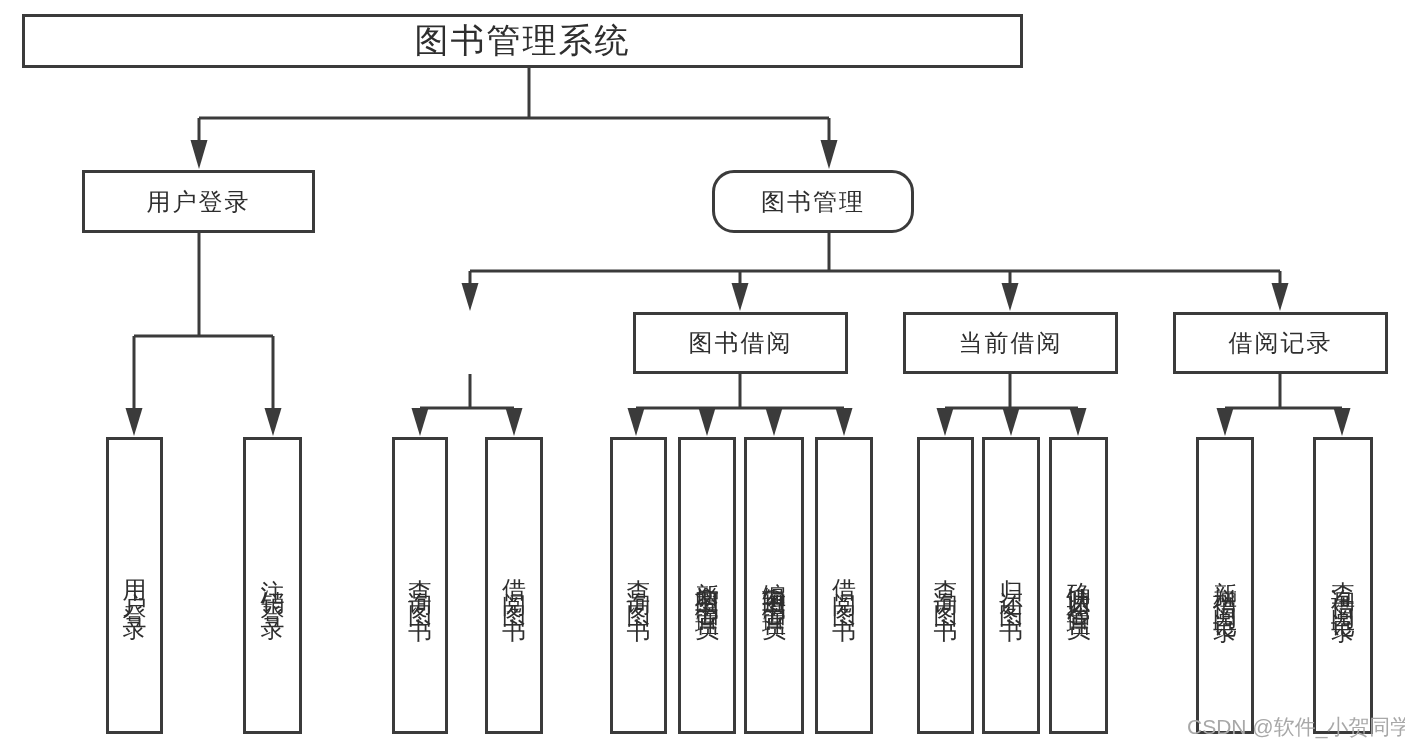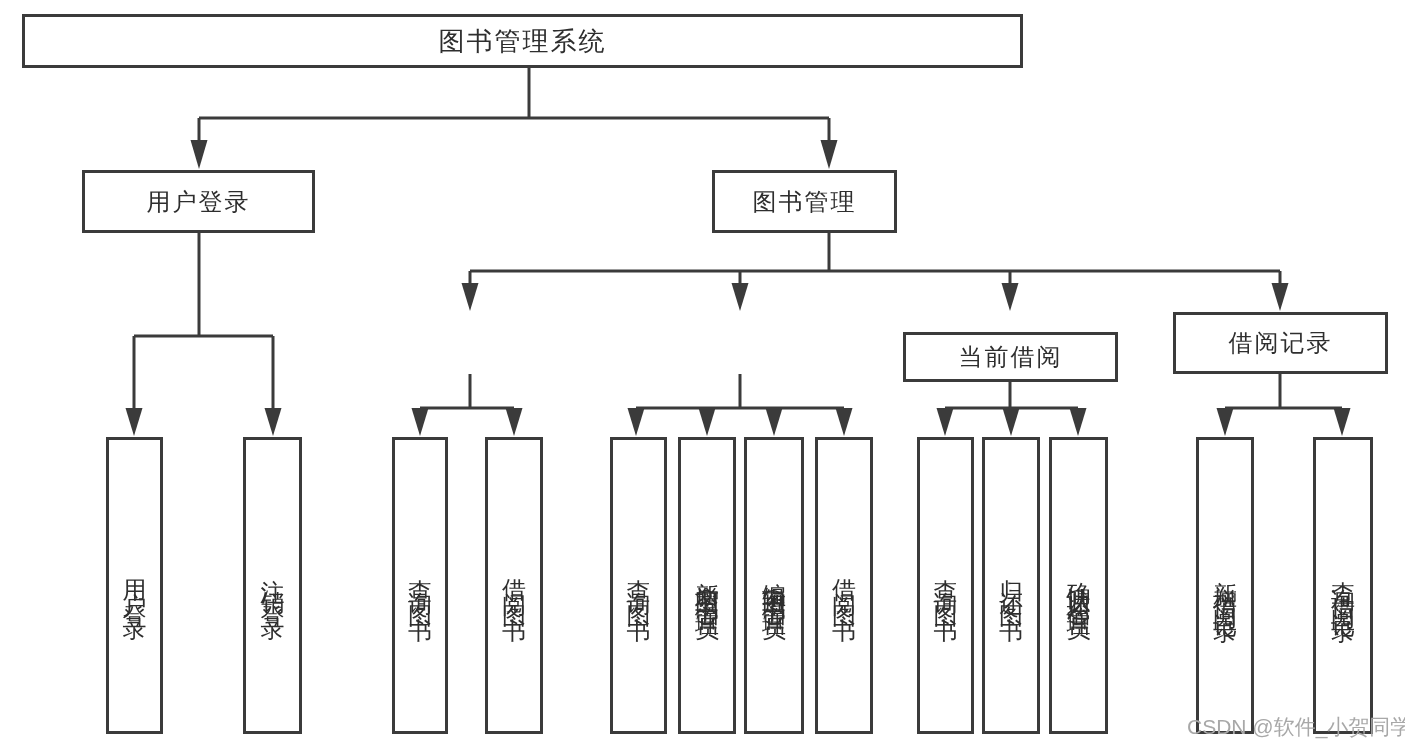--- a/index.html
+++ b/index.html
@@ -26,21 +26,21 @@
     border: 3px solid #3b3b3b;
     background: #ffffff;
     display: flex;
     align-items: center;
     justify-content: center;
     color: #2e2e2e;
     text-align: center;
   }
   .root-box {
     left: 22px; top: 14px; width: 1001px; height: 54px;
-    font-size: 26px;
+    font-size: 34px;
     letter-spacing: 2px;
   }
   .h-box {
     font-size: 24px;
     letter-spacing: 2px;
   }
   .leaf {
     top: 437px;
     height: 297px;
     writing-mode: vertical-rl;
@@ -117,23 +117,24 @@
       <polygon points="1002.5,408 1019.5,408 1011,436"></polygon>
       <polygon points="1069.5,408 1086.5,408 1078,436"></polygon>
       <polygon points="1216.5,408 1233.5,408 1225,436"></polygon>
       <polygon points="1333.5,408 1350.5,408 1342,436"></polygon>
     </g>
   </svg>
 
   <div class="box root-box">图书管理系统</div>
 
   <div class="box h-box" style="left:82px; top:170px; width:233px; height:63px;">用户登录</div>
-  <div class="box h-box" style="left:712px; top:170px; width:185px; height:63px;">图书管理</div>
+  <div class="box h-box" style="left:712px; top:170px; width:202px; height:63px;border-radius:22px;">图书管理</div>
 
-  <div class="box h-box" style="left:903px; top:312px; width:215px; height:50px;margin-top:20px;">当前借阅</div>
+  <div class="box h-box" style="left:633px; top:312px; width:215px; height:62px;">图书借阅</div>
+  <div class="box h-box" style="left:903px; top:312px; width:215px; height:62px;">当前借阅</div>
   <div class="box h-box" style="left:1173px; top:312px; width:215px; height:62px;">借阅记录</div>
 
   <div class="box leaf v4" style="left:106px; width:57px;">用户登录</div>
   <div class="box leaf v4" style="left:243px; width:59px;">注销登录</div>
 
   <div class="box leaf v4" style="left:392px; width:56px;">查询图书</div>
   <div class="box leaf v4" style="left:485px; width:58px;">借阅图书</div>
 
   <div class="box leaf v4" style="left:610px; width:57px;">查询图书</div>
   <div class="box leaf v8" style="left:678px; width:58px;">新增图书（管理员）</div>

